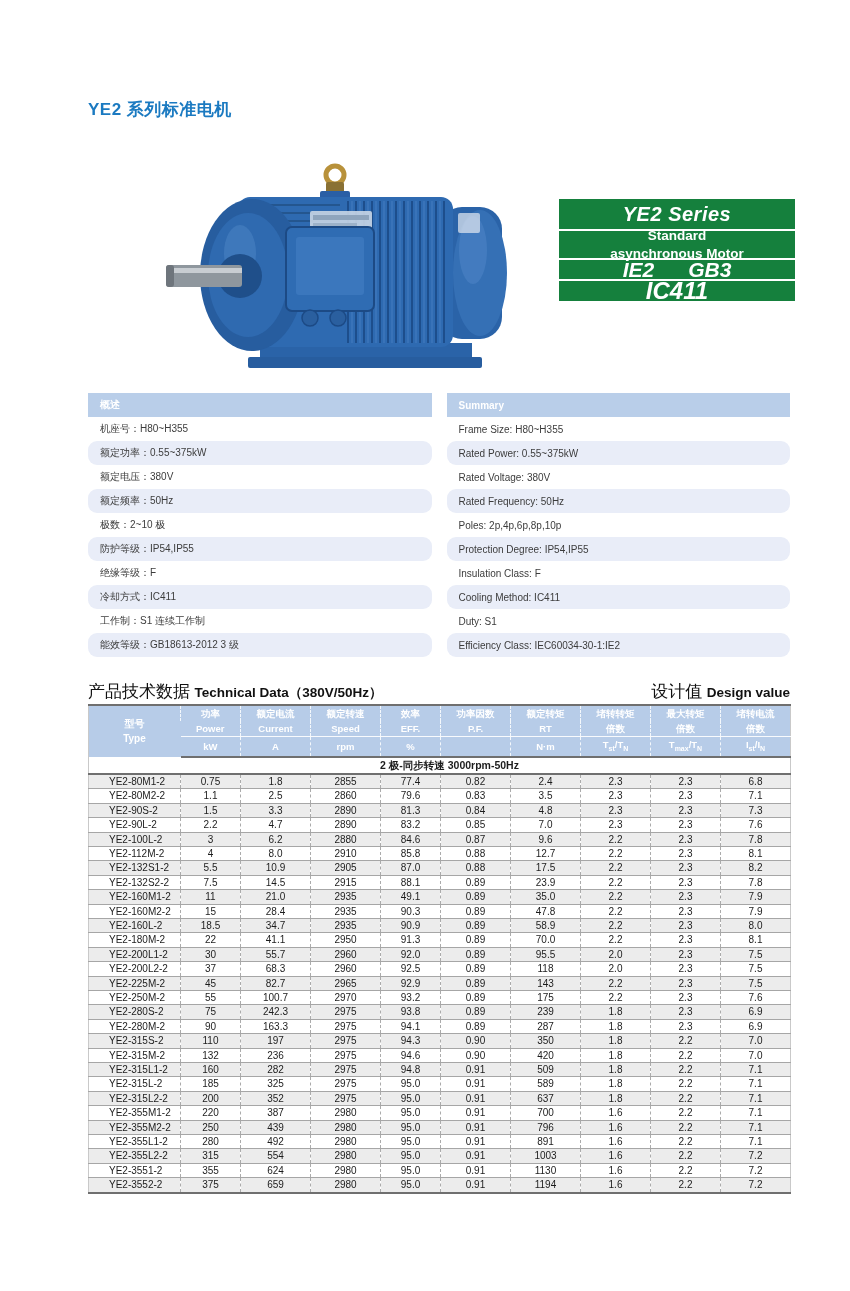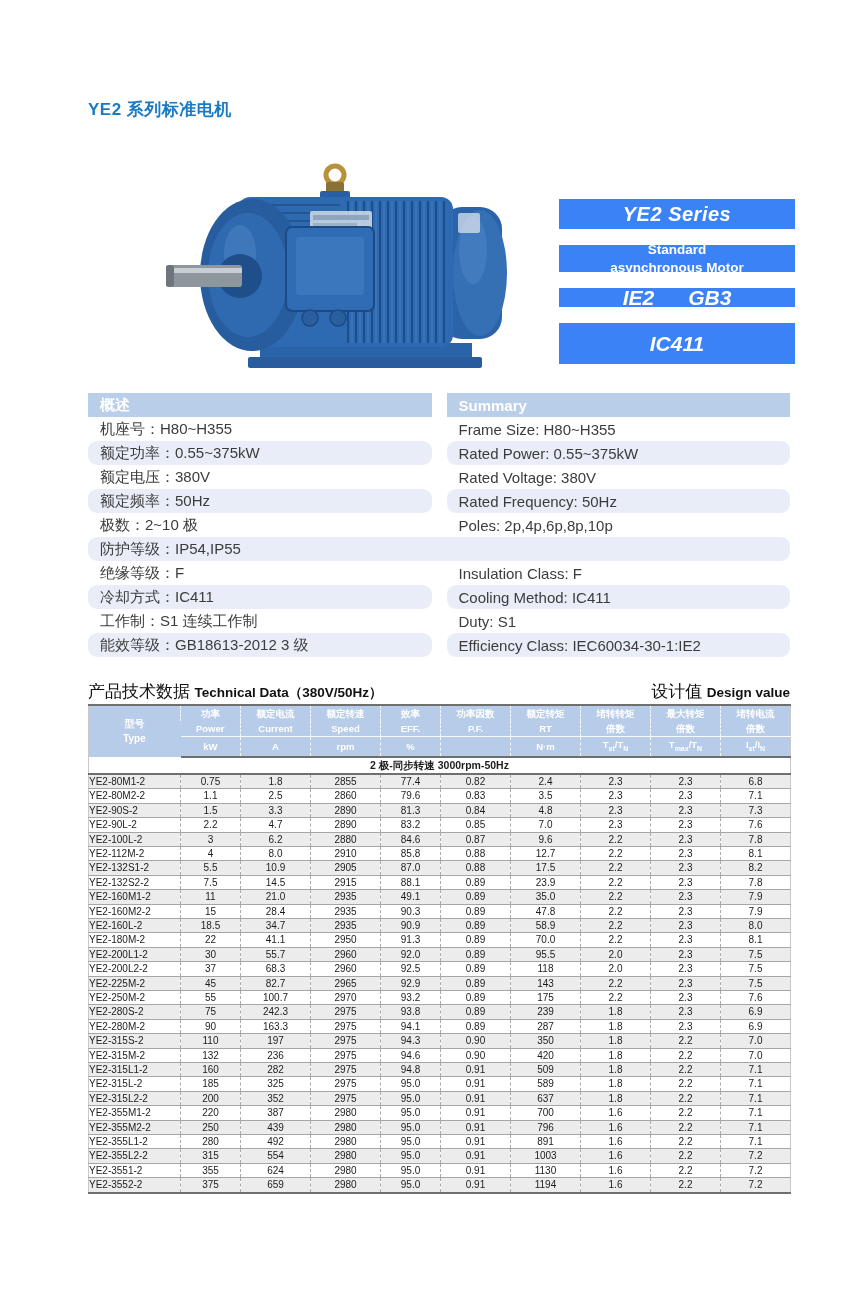--- a/index.html
+++ b/index.html
@@ -8,30 +8,30 @@
 
   
   .page-title{position:absolute;left:88px;top:98px;font-size:17px;font-weight:bold;
               color:#1b7ac1;letter-spacing:.5px;}
 
   
   .motor-wrap{position:absolute;left:140px;top:155px;width:420px;height:225px;}
 
   
   .panel{position:absolute;left:559px;top:199px;width:236px;}
-  .panel .band{background:#3b82f6;color:#fff;text-align:center;margin-bottom:16px;
+  .panel .band{background:#15803d;color:#fff;text-align:center;margin-bottom:2px;
                display:flex;flex-direction:column;justify-content:center;}
   .band1{height:30px;font-size:20px;font-weight:bold;font-style:italic;letter-spacing:.5px;}
   .band2{height:27px;font-size:13.5px;font-weight:bold;line-height:1.3;}
   .band3{height:19px;font-size:21px;font-weight:bold;font-style:italic;}
   .band3 .sp{display:inline-block;width:34px;}
-  .band4{height:41px;font-size:21px;font-weight:bold;font-style:italic;}
+  .band4{height:20px;font-size:24px;font-weight:bold;font-style:italic;}
 
   
-  .summary{position:absolute;left:88px;top:393px;width:702px;font-size:15px;color:#3c3c3c;text-align:right;}
+  .summary{position:absolute;left:88px;top:393px;width:702px;font-size:10px;color:#3c3c3c;text-align:right;}
   .srow{display:flex;gap:15px;}
   .srow .cell{flex:1;display:flex;align-items:center;height:24px;padding:0 12px;background:#fff;}
   .srow.head .cell{background:#b9cee9;color:#fff;font-weight:bold;}
   .srow.tint .cell{background:#e9edf8;border-radius:9px;}
 
   
   .techhead{position:absolute;left:88px;top:680px;width:702px;display:flex;
             justify-content:space-between;align-items:baseline;}
   .techhead .cn{font-size:17px;color:#111;}
   .techhead .en{font-size:13.5px;font-weight:bold;color:#111;}
@@ -44,21 +44,21 @@
              border-left:1px solid #c9c9c9;border-right:1px solid #c9c9c9;}
   table.tech thead th{background:#b7cce8;color:#fff;font-weight:bold;font-size:9.5px;
              line-height:15px;padding:0;border-left:1px dashed rgba(255,255,255,.85);}
   table.tech thead tr th:first-child{border-left:none;}
   table.tech thead tr.units th{border-top:1px solid rgba(255,255,255,.9);
              border-bottom:2px solid #6f6f6f;line-height:15px;}
   table.tech thead th.type-th{font-size:10px;line-height:15px;}
   table.tech td{padding:0;line-height:13.4px;height:13.4px;text-align:center;
              border-bottom:1px solid #a6a6a6;border-left:1px dashed #ababab;
              overflow:hidden;white-space:nowrap;}
-  table.tech td:first-child{text-align:left;padding-left:0;border-left:none;}
+  table.tech td:first-child{text-align:left;padding-left:20px;border-left:none;}
   table.tech tr.odd td{background:#ececec;}
   table.tech tr.grp td{background:#fff;font-weight:bold;font-size:10.5px;line-height:15px;
              height:15px;border-bottom:2px solid #6f6f6f;border-left:none;text-align:center;}
   table.tech sub{font-size:7px;}
 </style>
 </head>
 <body>
 
 <div class="page">
 
@@ -171,20 +171,21 @@
         <div class="srow tint">
           <div class="cell">额定频率：50Hz</div>
           <div class="cell">Rated Frequency: 50Hz</div>
         </div>
         <div class="srow">
           <div class="cell">极数：2~10 极</div>
           <div class="cell">Poles: 2p,4p,6p,8p,10p</div>
         </div>
         <div class="srow tint">
           <div class="cell">防护等级：IP54,IP55</div>
+          <div class="cell">Protection Degree: IP54,IP55</div>
         </div>
         <div class="srow">
           <div class="cell">绝缘等级：F</div>
           <div class="cell">Insulation Class: F</div>
         </div>
         <div class="srow tint">
           <div class="cell">冷却方式：IC411</div>
           <div class="cell">Cooling Method: IC411</div>
         </div>
         <div class="srow">

